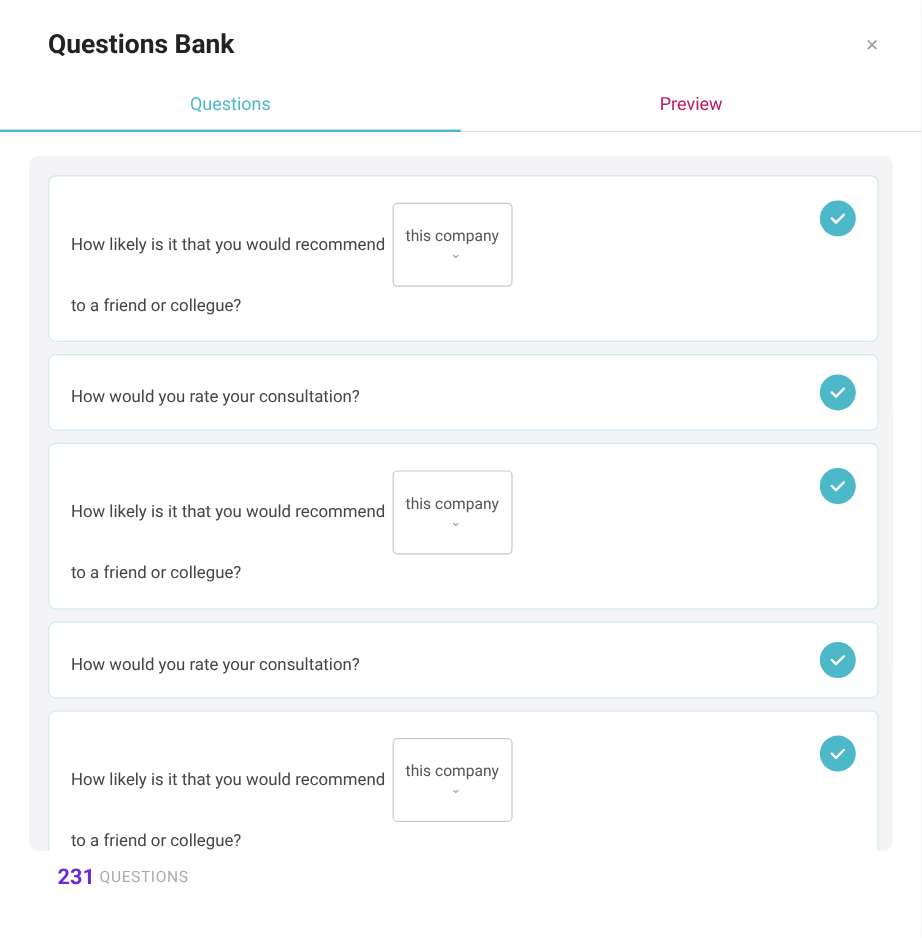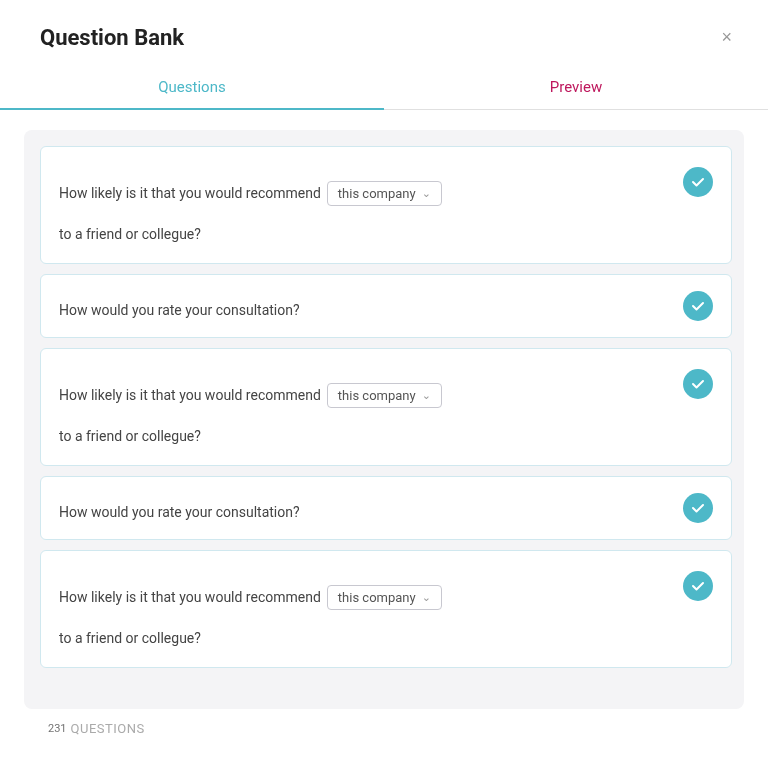--- a/index.html
+++ b/index.html
@@ -123,27 +123,28 @@
       font-size: 14px;
       color: #444;
       line-height: 1.5;
     }
 
     .dropdown-pill {
       display: inline-flex;
       align-items: center;
       border: 1px solid #c8c8d0;
       border-radius: 4px;
-      padding: 4px 10px;
+      padding: 20px 10px;
       font-size: 13px;
       color: #555;
-      margin: 16px 6px;
+      margin: 4px 6px;
       background: #fff;
       cursor: pointer;
       white-space: nowrap;
+      flex-direction: column;
     }
 
     .dropdown-pill .chevron {
       margin-left: 6px;
       color: #999;
       font-size: 11px;
     }
 
     .check-badge {
       width: 30px;
@@ -173,23 +174,23 @@
       margin-top: 2px;
     }
 
     .footer {
       padding: 12px 24px;
       display: flex;
       align-items: center;
     }
 
     .footer-count {
-      font-size: 11px;
-      font-weight: 400;
-      color: #737373;
+      font-size: 18px;
+      font-weight: 700;
+      color: #6d28d9;
     }
 
     .footer-label {
       font-size: 13px;
       color: #aaa;
       margin-left: 4px;
       letter-spacing: 0.5px;
     }
 
     .inline-row {
@@ -198,21 +199,21 @@
       flex-wrap: wrap;
       flex: 1;
     }
   </style>
 </head>
 <body>
 
 <div class="modal">
 
   <div class="modal-header">
-    <span class="modal-title">Question Bank</span>
+    <span class="modal-title">Questions Bank</span>
     <button class="close-btn">×</button>
   </div>
 
   <div class="tabs">
     <div class="tab active">Questions</div>
     <div class="tab">Preview</div>
   </div>
 
   <div class="content-area">
     <div class="questions-container">

